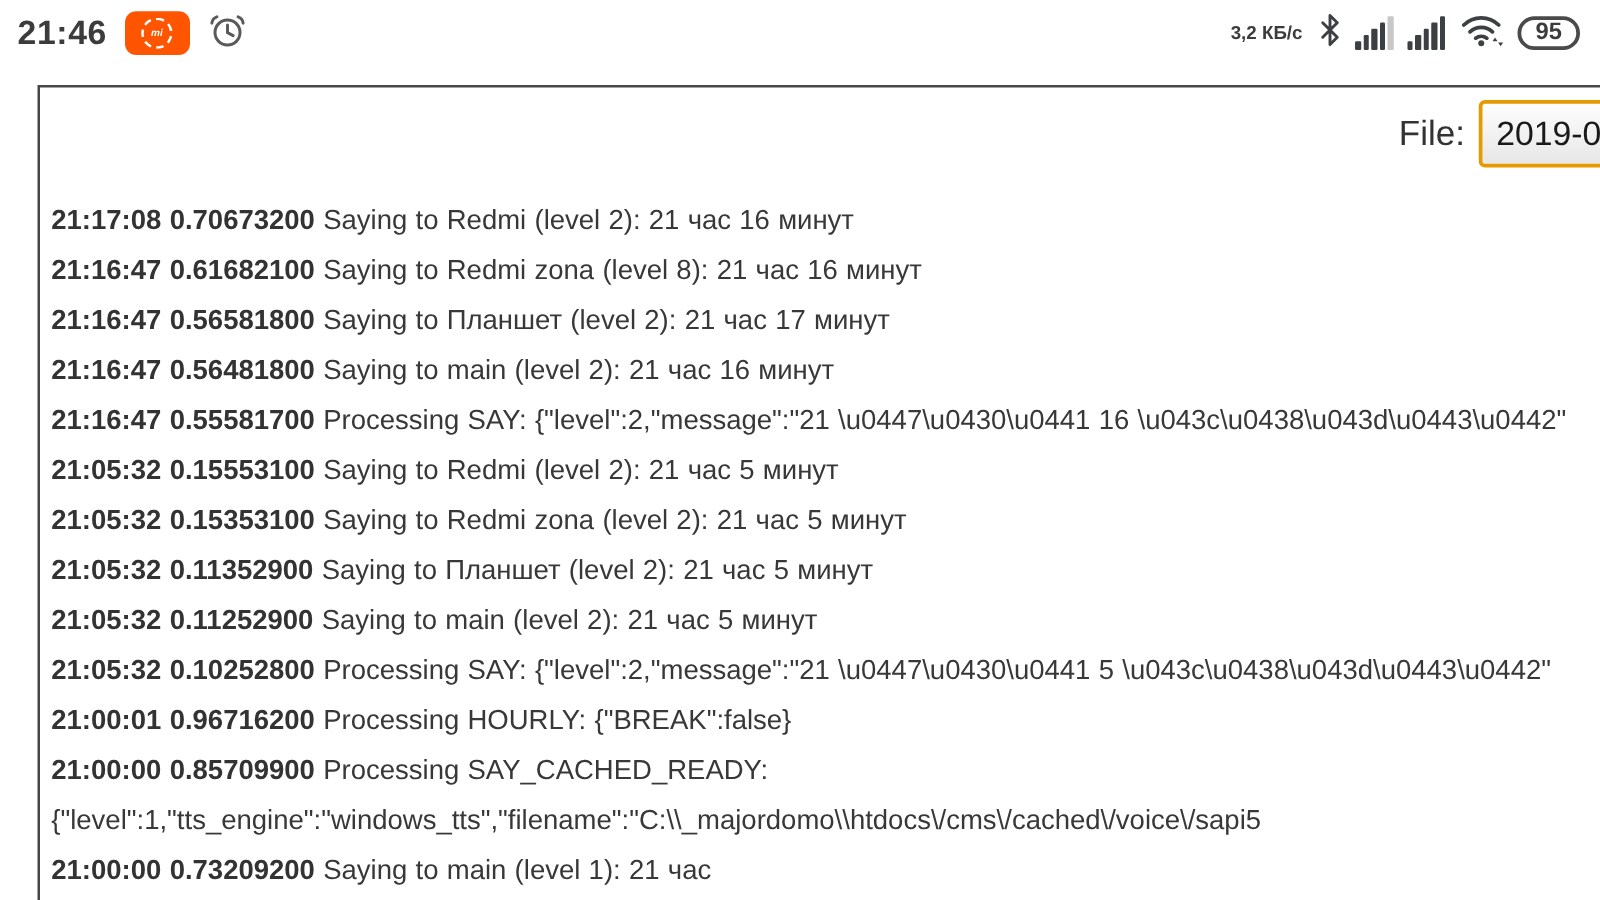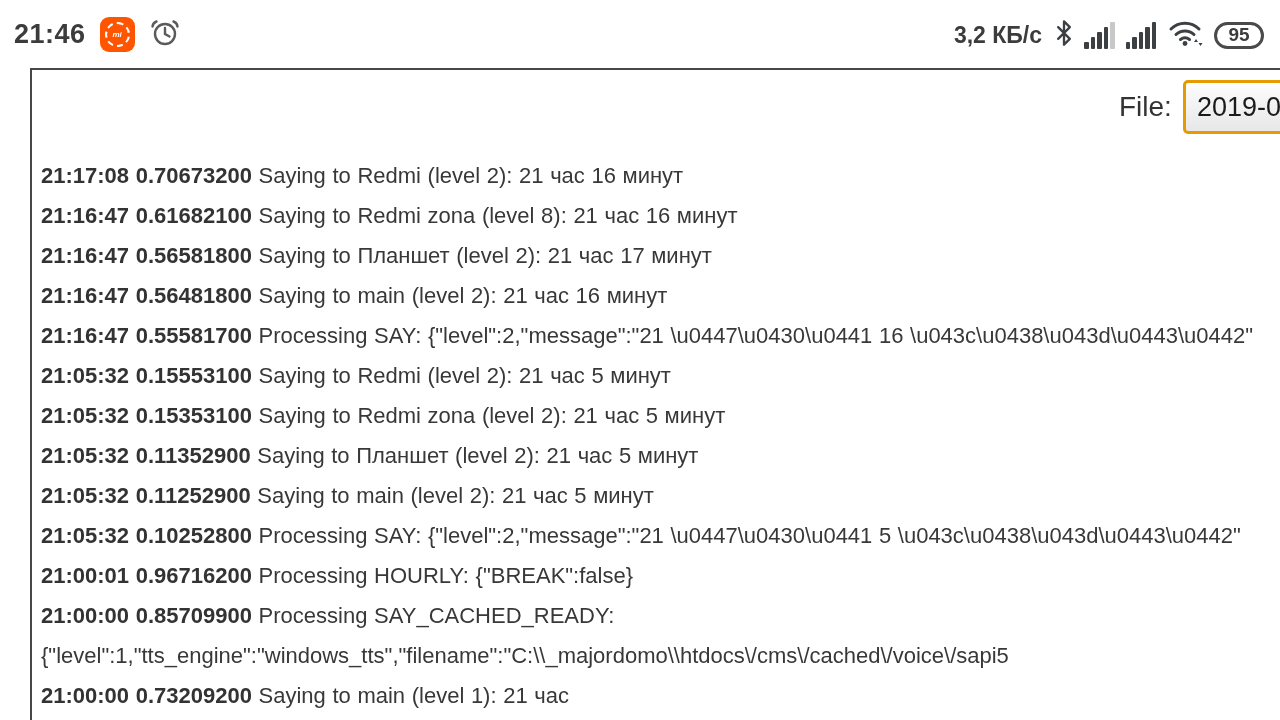--- a/index.html
+++ b/index.html
@@ -6,29 +6,29 @@
     margin: 0; padding: 0;
     width: 1280px; height: 720px;
     overflow: hidden;
     background: #ffffff;
     font-family: "Liberation Sans", sans-serif;
     color: #383838;
   }
   
   .statusbar {
     position: absolute; top: 0; left: 0; width: 1280px; height: 52px;
-    display: flex; align-items: flex-end; justify-content: space-between;
+    display: flex; align-items: center; justify-content: space-between;
     background: #ffffff;
   }
   .sb-left { display: flex; align-items: center; gap: 14px; padding-left: 14px; }
   .sb-right { display: flex; align-items: center; gap: 11px; padding-right: 16px; }
   .sb-time { font-size: 27px; font-weight: 700; color: #3c3c3c; letter-spacing: 0.5px; }
-  .sb-speed { font-size: 23px; font-weight: 700; color: #3c3c3c; margin-right: 2px; }
+  .sb-speed { font-size: 15px; font-weight: 700; color: #3c3c3c; margin-right: 2px; }
   .mi-rec {
-    width: 35px; height: 35px; border-radius: 9px; background: #ff5500;
+    width: 52px; height: 35px; border-radius: 9px; background: #ff5500;
     display: flex; align-items: center; justify-content: center; font-style: italic;
   }
   .mi-rec-circle {
     width: 21px; height: 21px; border: 2px dashed #ffffff; border-radius: 50%;
     display: flex; align-items: center; justify-content: center;
     color: #ffffff; font-size: 8px; font-weight: 700;
   }
   .sigbars { display: flex; align-items: flex-end; gap: 2px; height: 27px; }
   .sigbars i { display: block; width: 4.5px; background: #3d4043; border-radius: 1px; }
   .sigbars i.dim { background: #c8c8c8; }

